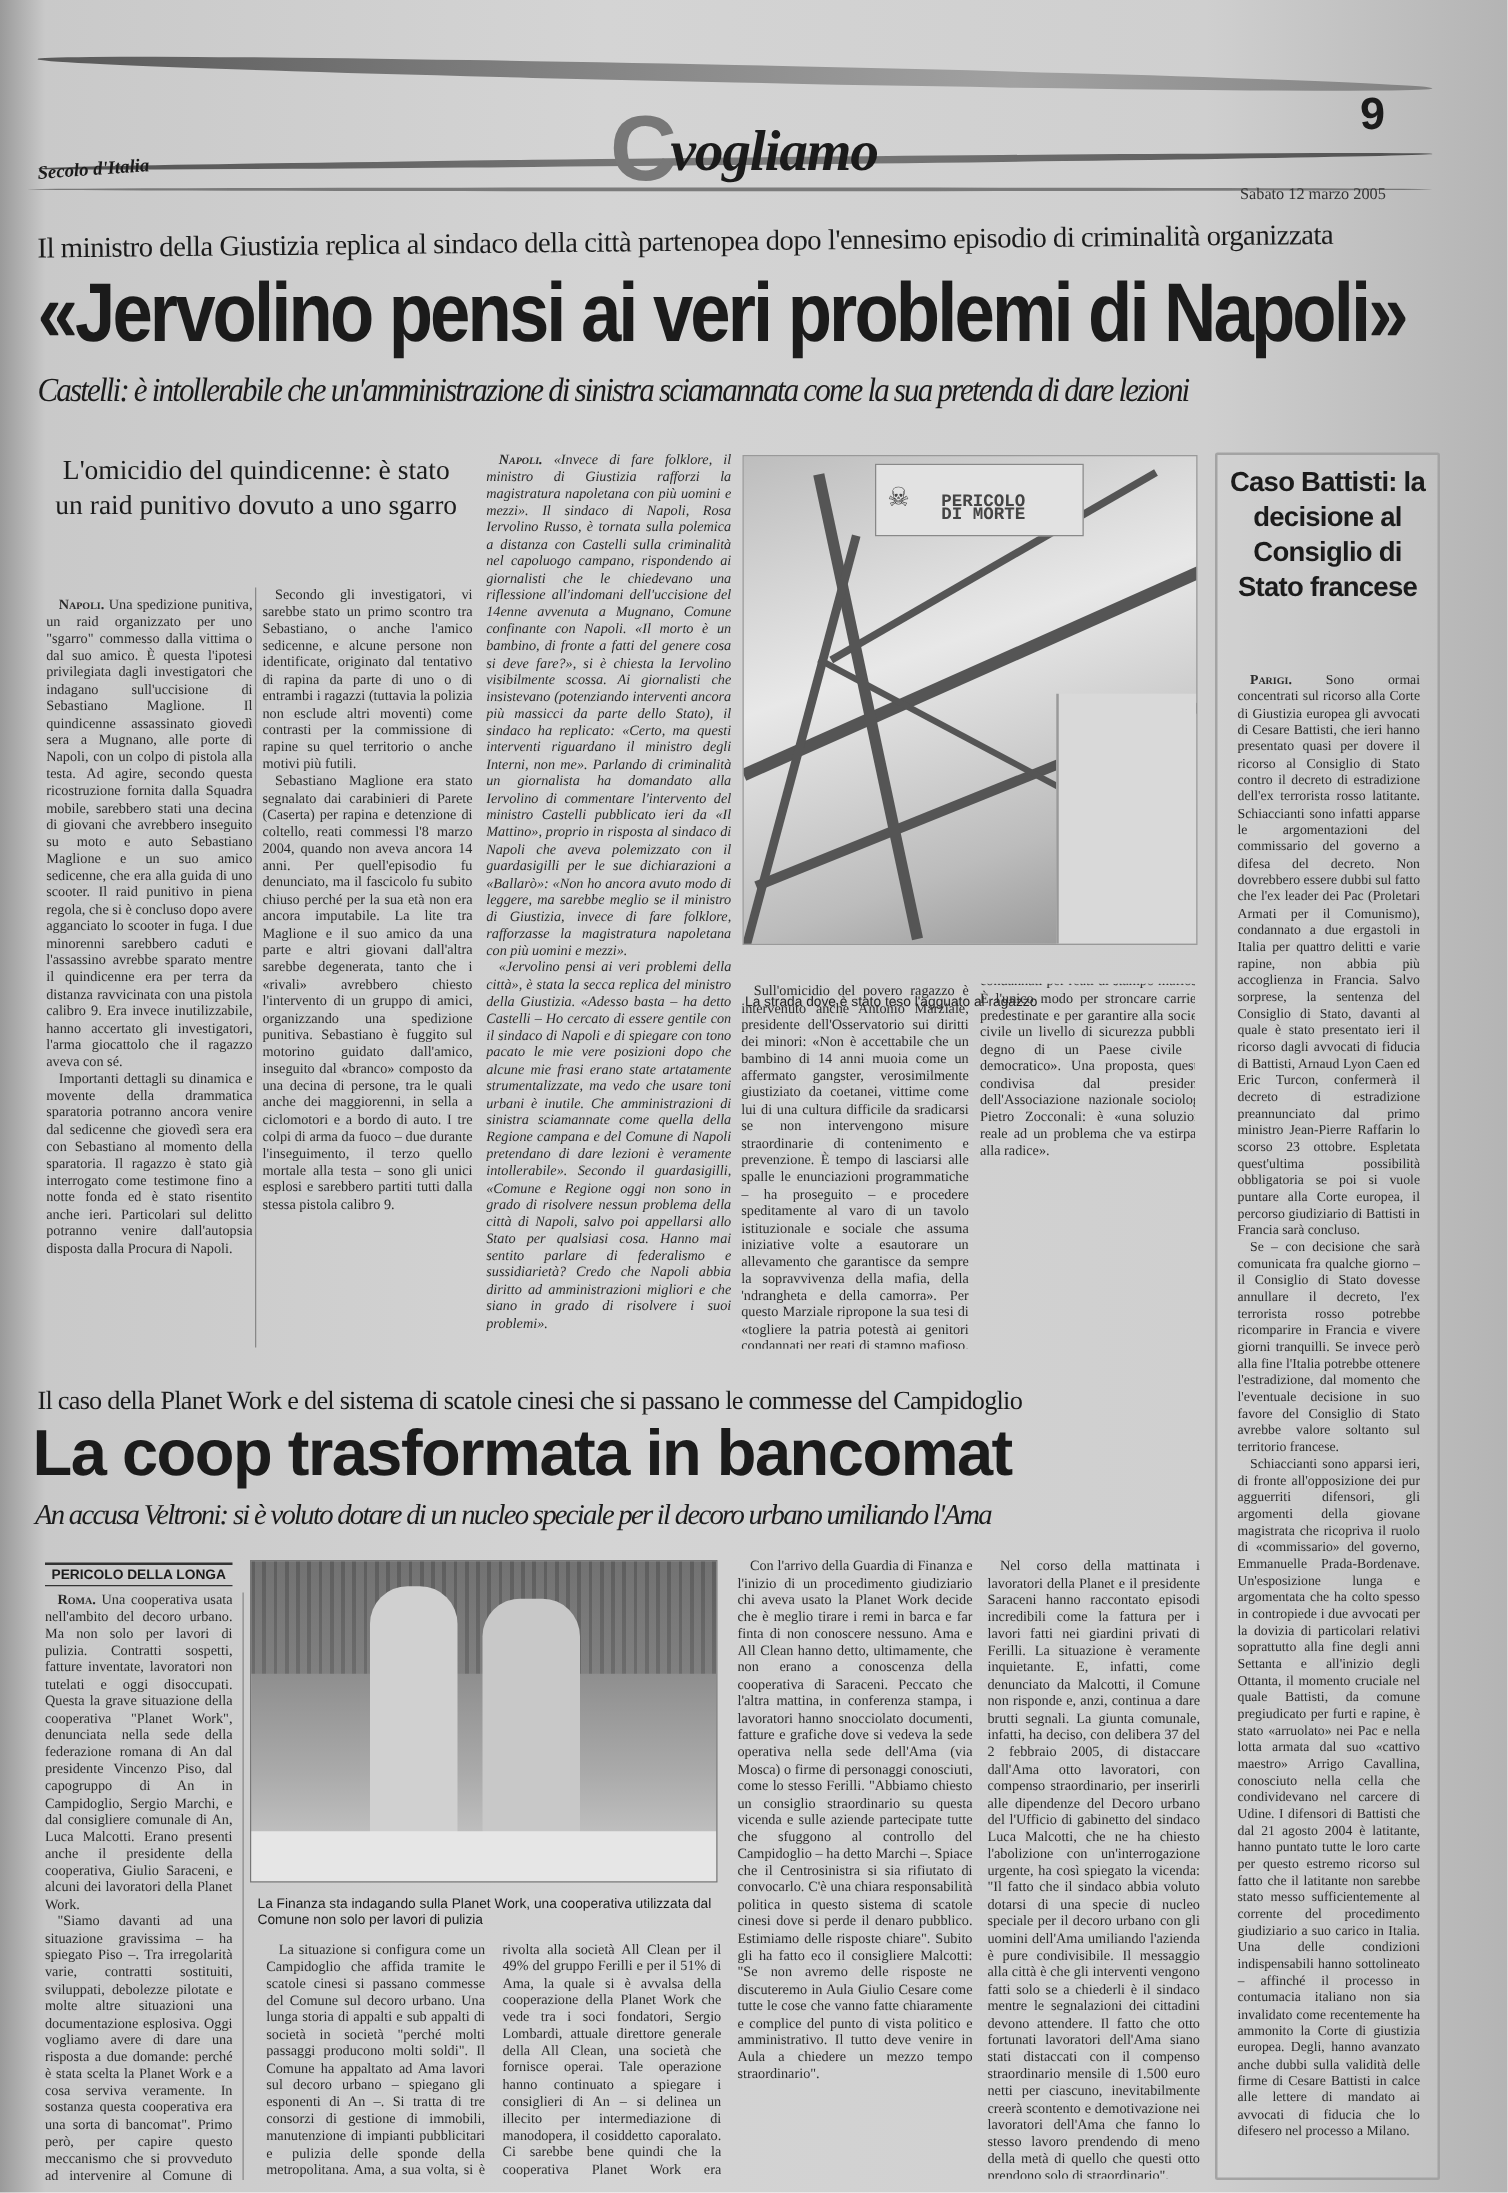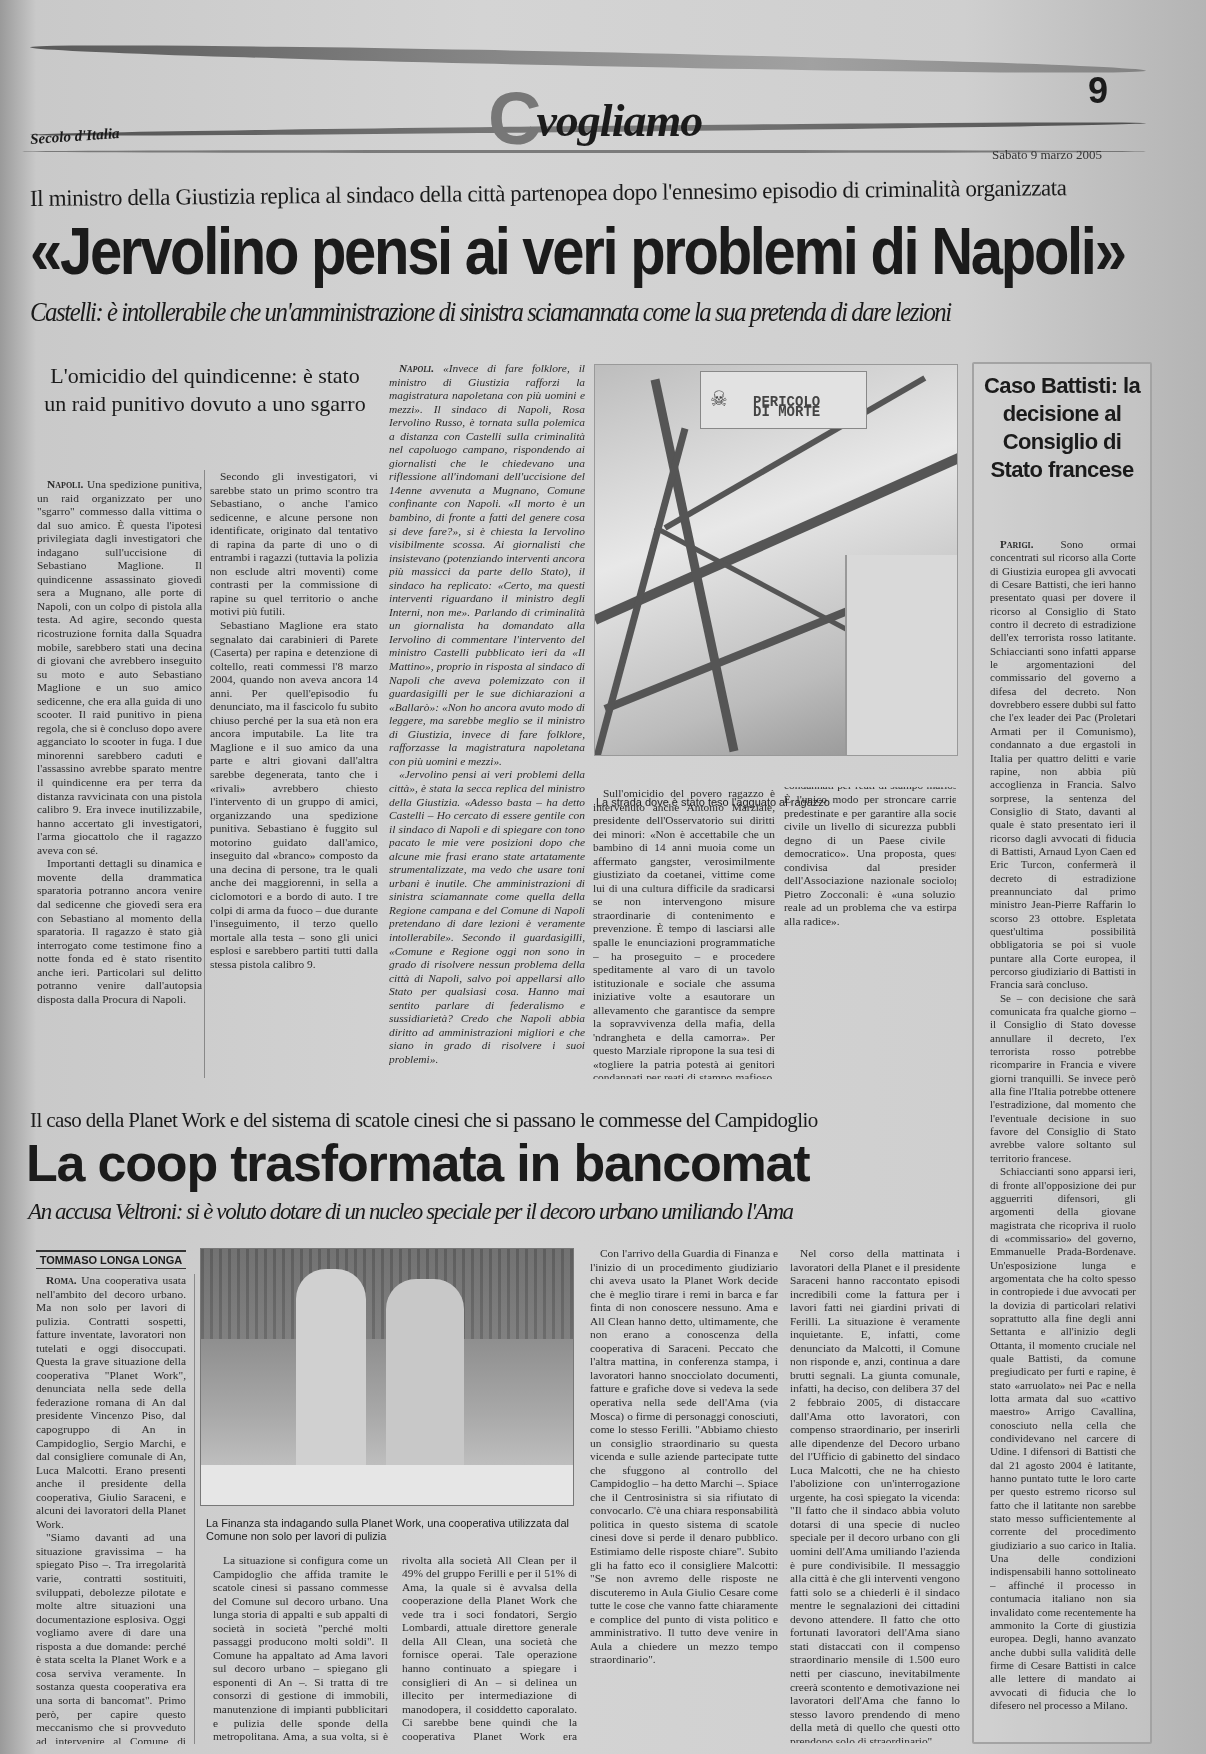--- a/index.html
+++ b/index.html
@@ -62,21 +62,21 @@
 </style>
 </head>
 <body>
 
 <div class="wave wave1"></div>
 <div class="wave wave2"></div>
 <div class="wave wave3"></div>
 <div id="section-title"><span class="cap">C</span><span>vogliamo</span></div>
 <div id="page-number">9</div>
 <div id="paper-name">Secolo d'Italia</div>
-<div id="issue-date">Sabato 9 marzo 2005</div>
+<div id="issue-date">Sabato 12 marzo 2005</div>
 
 <div id="kicker1" class="abs">Il ministro della Giustizia replica al sindaco della città partenopea dopo l'ennesimo episodio di criminalità organizzata</div>
 <div id="headline1" class="abs">«Jervolino pensi ai veri problemi di Napoli»</div>
 <div id="subhead1" class="abs">Castelli: è intollerabile che un'amministrazione di sinistra sciamannata come la sua pretenda di dare lezioni</div>
 
 <div id="story1-title" class="abs">L'omicidio del quindicenne: è stato un raid punitivo dovuto a uno sgarro</div>
 <div id="art1-col1" class="col">
   <p><span class="dateline">Napoli.</span> <span>Una spedizione punitiva, un raid organizzato per uno "sgarro" commesso dalla vittima o dal suo amico. È questa l'ipotesi privilegiata dagli investigatori che indagano sull'uccisione di Sebastiano Maglione. Il quindicenne assassinato giovedì sera a Mugnano, alle porte di Napoli, con un colpo di pistola alla testa. Ad agire, secondo questa ricostruzione fornita dalla Squadra mobile, sarebbero stati una decina di giovani che avrebbero inseguito su moto e auto Sebastiano Maglione e un suo amico sedicenne, che era alla guida di uno scooter. Il raid punitivo in piena regola, che si è concluso dopo avere agganciato lo scooter in fuga. I due minorenni sarebbero caduti e l'assassino avrebbe sparato mentre il quindicenne era per terra da distanza ravvicinata con una pistola calibro 9. Era invece inutilizzabile, hanno accertato gli investigatori, l'arma giocattolo che il ragazzo aveva con sé.</span></p>
   <p>Importanti dettagli su dinamica e movente della drammatica sparatoria potranno ancora venire dal sedicenne che giovedì sera era con Sebastiano al momento della sparatoria. Il ragazzo è stato già interrogato come testimone fino a notte fonda ed è stato risentito anche ieri. Particolari sul delitto potranno venire dall'autopsia disposta dalla Procura di Napoli.</p>
 </div>
@@ -120,21 +120,21 @@
 </div>
 <div id="sidebar-col" class="col">
   <p><span class="dateline">Parigi.</span> <span>Sono ormai concentrati sul ricorso alla Corte di Giustizia europea gli avvocati di Cesare Battisti, che ieri hanno presentato quasi per dovere il ricorso al Consiglio di Stato contro il decreto di estradizione dell'ex terrorista rosso latitante. Schiaccianti sono infatti apparse le argomentazioni del commissario del governo a difesa del decreto. Non dovrebbero essere dubbi sul fatto che l'ex leader dei Pac (Proletari Armati per il Comunismo), condannato a due ergastoli in Italia per quattro delitti e varie rapine, non abbia più accoglienza in Francia. Salvo sorprese, la sentenza del Consiglio di Stato, davanti al quale è stato presentato ieri il ricorso dagli avvocati di fiducia di Battisti, Arnaud Lyon Caen ed Eric Turcon, confermerà il decreto di estradizione preannunciato dal primo ministro Jean-Pierre Raffarin lo scorso 23 ottobre. Espletata quest'ultima possibilità obbligatoria se poi si vuole puntare alla Corte europea, il percorso giudiziario di Battisti in Francia sarà concluso.</span></p>
   <p>Se – con decisione che sarà comunicata fra qualche giorno – il Consiglio di Stato dovesse annullare il decreto, l'ex terrorista rosso potrebbe ricomparire in Francia e vivere giorni tranquilli. Se invece però alla fine l'Italia potrebbe ottenere l'estradizione, dal momento che l'eventuale decisione in suo favore del Consiglio di Stato avrebbe valore soltanto sul territorio francese.</p>
   <p>Schiaccianti sono apparsi ieri, di fronte all'opposizione dei pur agguerriti difensori, gli argomenti della giovane magistrata che ricopriva il ruolo di «commissario» del governo, Emmanuelle Prada-Bordenave. Un'esposizione lunga e argomentata che ha colto spesso in contropiede i due avvocati per la dovizia di particolari relativi soprattutto alla fine degli anni Settanta e all'inizio degli Ottanta, il momento cruciale nel quale Battisti, da comune pregiudicato per furti e rapine, è stato «arruolato» nei Pac e nella lotta armata dal suo «cattivo maestro» Arrigo Cavallina, conosciuto nella cella che condividevano nel carcere di Udine. I difensori di Battisti che dal 21 agosto 2004 è latitante, hanno puntato tutte le loro carte per questo estremo ricorso sul fatto che il latitante non sarebbe stato messo sufficientemente al corrente del procedimento giudiziario a suo carico in Italia. Una delle condizioni indispensabili hanno sottolineato – affinché il processo in contumacia italiano non sia invalidato come recentemente ha ammonito la Corte di giustizia europea. Degli, hanno avanzato anche dubbi sulla validità delle firme di Cesare Battisti in calce alle lettere di mandato ai avvocati di fiducia che lo difesero nel processo a Milano.</p>
 </div>
 
 <div id="kicker2" class="abs">Il caso della Planet Work e del sistema di scatole cinesi che si passano le commesse del Campidoglio</div>
 <div id="headline2" class="abs">La coop trasformata in bancomat</div>
 <div id="subhead2" class="abs">An accusa Veltroni: si è voluto dotare di un nucleo speciale per il decoro urbano umiliando l'Ama</div>
-<div id="byline">TOMMASO LONGA LONGA</div>
+<div id="byline">PERICOLO DELLA LONGA</div>
 
 <div id="art3-col1" class="col">
   <p><span class="dateline">Roma.</span> <span>Una cooperativa usata nell'ambito del decoro urbano. Ma non solo per lavori di pulizia. Contratti sospetti, fatture inventate, lavoratori non tutelati e oggi disoccupati. Questa la grave situazione della cooperativa "Planet Work", denunciata nella sede della federazione romana di An dal presidente Vincenzo Piso, dal capogruppo di An in Campidoglio, Sergio Marchi, e dal consigliere comunale di An, Luca Malcotti. Erano presenti anche il presidente della cooperativa, Giulio Saraceni, e alcuni dei lavoratori della Planet Work.</span></p>
   <p>"Siamo davanti ad una situazione gravissima – ha spiegato Piso –. Tra irregolarità varie, contratti sostituiti, sviluppati, debolezze pilotate e molte altre situazioni una documentazione esplosiva. Oggi vogliamo avere di dare una risposta a due domande: perché è stata scelta la Planet Work e a cosa serviva veramente. In sostanza questa cooperativa era una sorta di bancomat". Primo però, per capire questo meccanismo che si provveduto ad intervenire al Comune di Roma, bisogna fare qualche passo indietro.</p>
 </div>
 
 <div id="photo2">
   <div style="position:absolute;left:0;top:0;width:100%;height:90px;background:repeating-linear-gradient(90deg,#555 0 3px,#777 3px 9px);opacity:.6;"></div>
   <div class="fig" style="left:95px;top:20px;width:70px;height:220px;"></div>
   <div class="fig" style="left:185px;top:30px;width:78px;height:215px;background:#c8c8c8;"></div>

